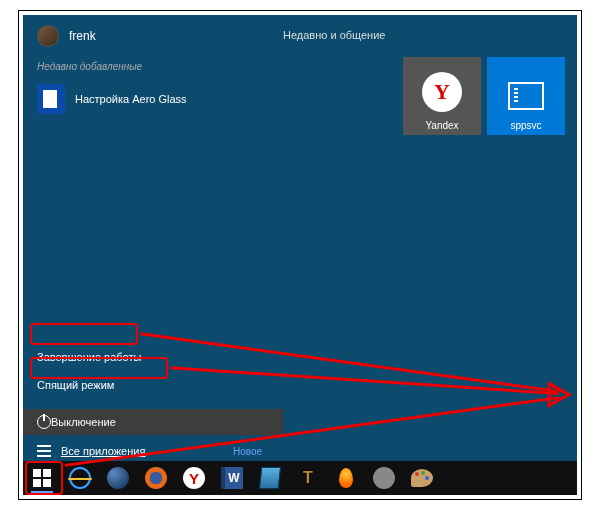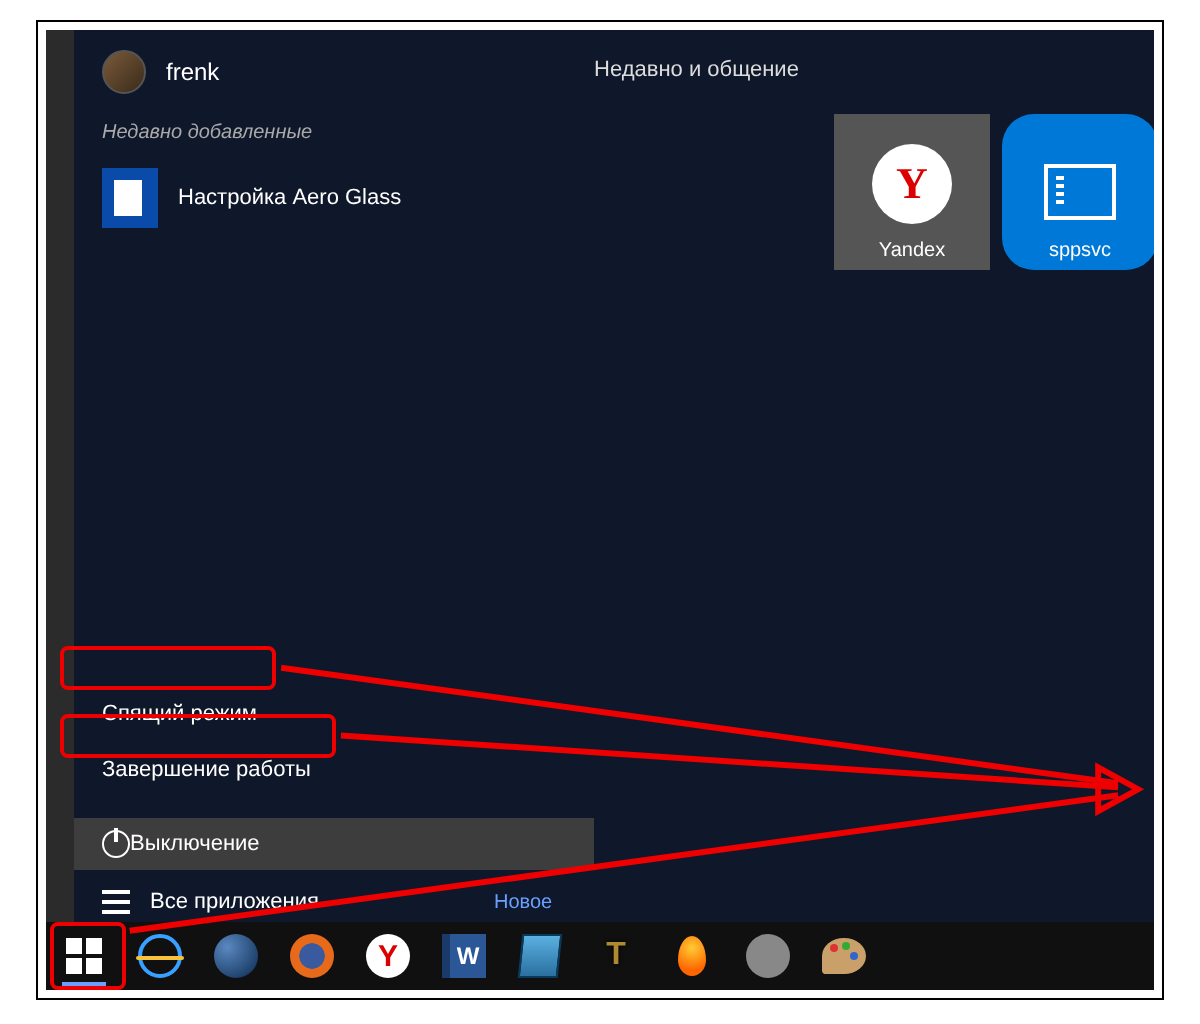--- a/index.html
+++ b/index.html
@@ -1,49 +1,49 @@
 <!DOCTYPE html>
 <html><head>
 <meta charset="utf-8">
 <style>
   * { margin: 0; padding: 0; box-sizing: border-box; font-family: "Segoe UI", Tahoma, sans-serif; }
   body { background: #fff; width: 600px; height: 512px; position: relative; }
   .outer-frame { position: absolute; top: 10px; left: 18px; width: 564px; height: 490px; border: 1px solid #000; background: #fff; }
   .inner { position: absolute; top: 4px; left: 4px; right: 4px; bottom: 4px; background: #2b2b2b; overflow: hidden; }
 
   
-  .start-panel { position: absolute; top: 0; left: 0; width: 556px; height: 456px; background: #0f172a; margin-left: 14px; }
+  .start-panel { position: absolute; top: 0; left: 0; width: 556px; height: 456px; background: #0c4a6e; }
 
   .user-row { display:flex; align-items:center; gap:10px; padding:10px 14px 8px 14px; color:#fff; font-size:12px; }
   .avatar { width:22px; height:22px; border-radius:50%; background:linear-gradient(135deg,#7a5a3a,#3a2a1a); border:1px solid #555; }
 
   .recent-label { color:#aaa; font-size:10px; padding:6px 14px 6px 14px;font-style:italic; }
   .recent-item { display:flex; align-items:center; gap:10px; padding:6px 14px; color:#fff; font-size:11px; }
   .doc-icon { width:28px; height:30px; background:#0a4aa8; position:relative; }
   .doc-icon::before { content:""; position:absolute; left:6px; top:6px; width:14px; height:18px; background:#fff; }
 
   .tiles-heading { position:absolute; top:14px; left:260px; color:#ddd; font-size:11px; }
   .tiles-row { position:absolute; top:42px; left:380px; display:flex; gap:6px; }
   .tile { width:78px; height:78px; display:flex; flex-direction:column; align-items:center; justify-content:flex-end; padding-bottom:4px; color:#fff; font-size:10px; }
   .tile.gray { background:#555; }
-  .tile.blue { background:#0078d7;border-radius:16px; }
+  .tile.blue { background:#0078d7; }
   .tile-yandex-logo { width:40px; height:40px; border-radius:50%; background:#fff; margin-bottom:8px; display:flex; align-items:center; justify-content:center; color:#d00; font-weight:bold; font-size:22px; font-family:Georgia,serif; }
   .tile-spp-icon { width:36px; height:28px; border:2px solid #fff; margin-bottom:10px; position:relative; }
   .tile-spp-icon::before { content:""; position:absolute; left:4px; top:4px; width:4px; height:16px; background:repeating-linear-gradient(#fff 0 2px,transparent 2px 4px); }
 
   
   .power-list { position:absolute; left:0; bottom:72px; width:260px; }
   .power-item { padding:8px 14px; color:#fff; font-size:11px; background:transparent; }
   .power-item.highlight { background:#3a3a3a; }
 
   .footer-row { position:absolute; left:0; bottom:36px; width:260px; display:flex; align-items:center; padding:6px 14px; color:#fff; font-size:11px; }
   .power-ico { width:14px; height:14px; border:1.5px solid #fff; border-radius:50%; position:relative; }
   .power-ico::after { content:""; position:absolute; left:50%; top:-2px; width:2px; height:7px; background:#fff; transform:translateX(-50%); }
 
-  .allapps-row { position:absolute; left:0; bottom:8px; width:260px; display:flex; align-items:center; gap:10px; padding:6px 14px; color:#fff; font-size:11px; }
+  .allapps-row { position:absolute; left:0; bottom:8px; width:260px; display:flex; align-items:center; gap:10px; padding:6px 14px; color:#fff; font-size:11px;text-decoration:underline; }
   .burger-ico { width:14px; height:12px; display:flex; flex-direction:column; justify-content:space-between; }
   .burger-ico span { height:2px; background:#fff; }
   .new-label { position:absolute; left:210px; bottom:14px; color:#6aa0ff; font-size:10px; }
 
   
   .taskbar { position:absolute; left:0; right:0; bottom:0; height:34px; background:#101010; display:flex; align-items:center; padding-left:2px; gap:4px; }
   .tb-btn { width:34px; height:30px; display:flex; align-items:center; justify-content:center; position:relative; }
   .tb-btn.active-under::after { content:""; position:absolute; bottom:0; left:6px; right:6px; height:2px; background:#6aa0ff; }
   .start-ico { width:18px; height:18px; display:grid; grid-template-columns:1fr 1fr; grid-template-rows:1fr 1fr; gap:2px; }
   .start-ico span { background:#fff; }
@@ -95,22 +95,22 @@
           <div class="tile-yandex-logo">Y</div>
           <span>Yandex</span>
         </div>
         <div class="tile blue">
           <div class="tile-spp-icon"></div>
           <span>sppsvc</span>
         </div>
       </div>
 
       <div class="power-list">
+        <div class="power-item"><span>Завершение работы</span></div>
         <div class="power-item"><span>Спящий режим</span></div>
-        <div class="power-item"><span>Завершение работы</span></div>
       </div>
 
       <div class="footer-row" style="background:#3d3d3d;">
         <div class="power-ico"></div>
         <span>Выключение</span>
       </div>
 
       <div class="allapps-row">
         <div class="burger-ico">
             <span></span>

